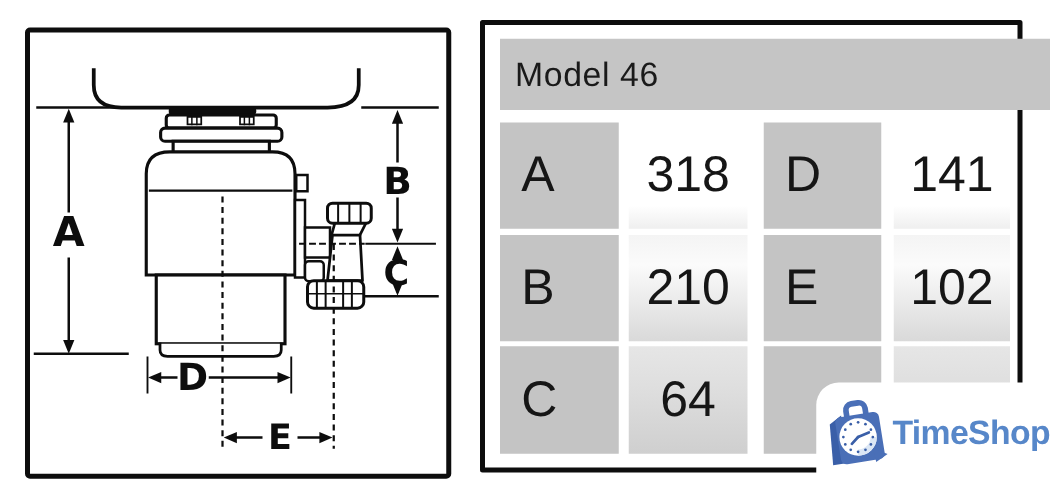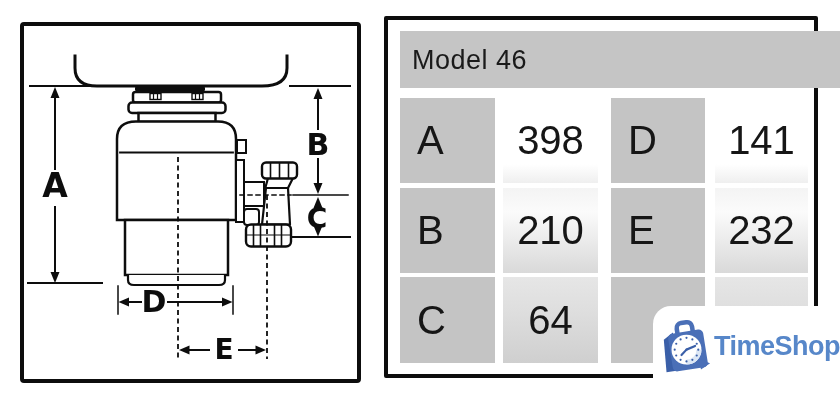--- a/index.html
+++ b/index.html
@@ -132,28 +132,28 @@
     <text class="dim-label" x="317" y="228" font-size="28" text-anchor="middle">C</text>
     <text class="dim-label" x="154" y="312" font-size="30" text-anchor="middle">D</text>
     <text class="dim-label" x="224" y="359" font-size="28" text-anchor="middle">E</text>
   </svg>
 </div>
 
 <div class="spec-panel">
   <div class="spec-header">Model 46</div>
 
   <div class="cell lab c1 r1">A</div>
-  <div class="cell val c2 r1">398</div>
+  <div class="cell val c2 r1">318</div>
   <div class="cell lab c3 r1">D</div>
   <div class="cell val c4 r1">141</div>
 
   <div class="cell lab c1 r2">B</div>
   <div class="cell val c2 r2">210</div>
   <div class="cell lab c3 r2">E</div>
-  <div class="cell val c4 r2">232</div>
+  <div class="cell val c4 r2">102</div>
 
   <div class="cell lab c1 r3">C</div>
   <div class="cell val c2 r3">64</div>
   <div class="cell lab c3 r3"></div>
   <div class="cell val c4 r3"></div>
 </div>
 
 <div class="logo-box">
   <div class="logo-row">
     <svg width="54" height="60" viewBox="0 0 54 60">

